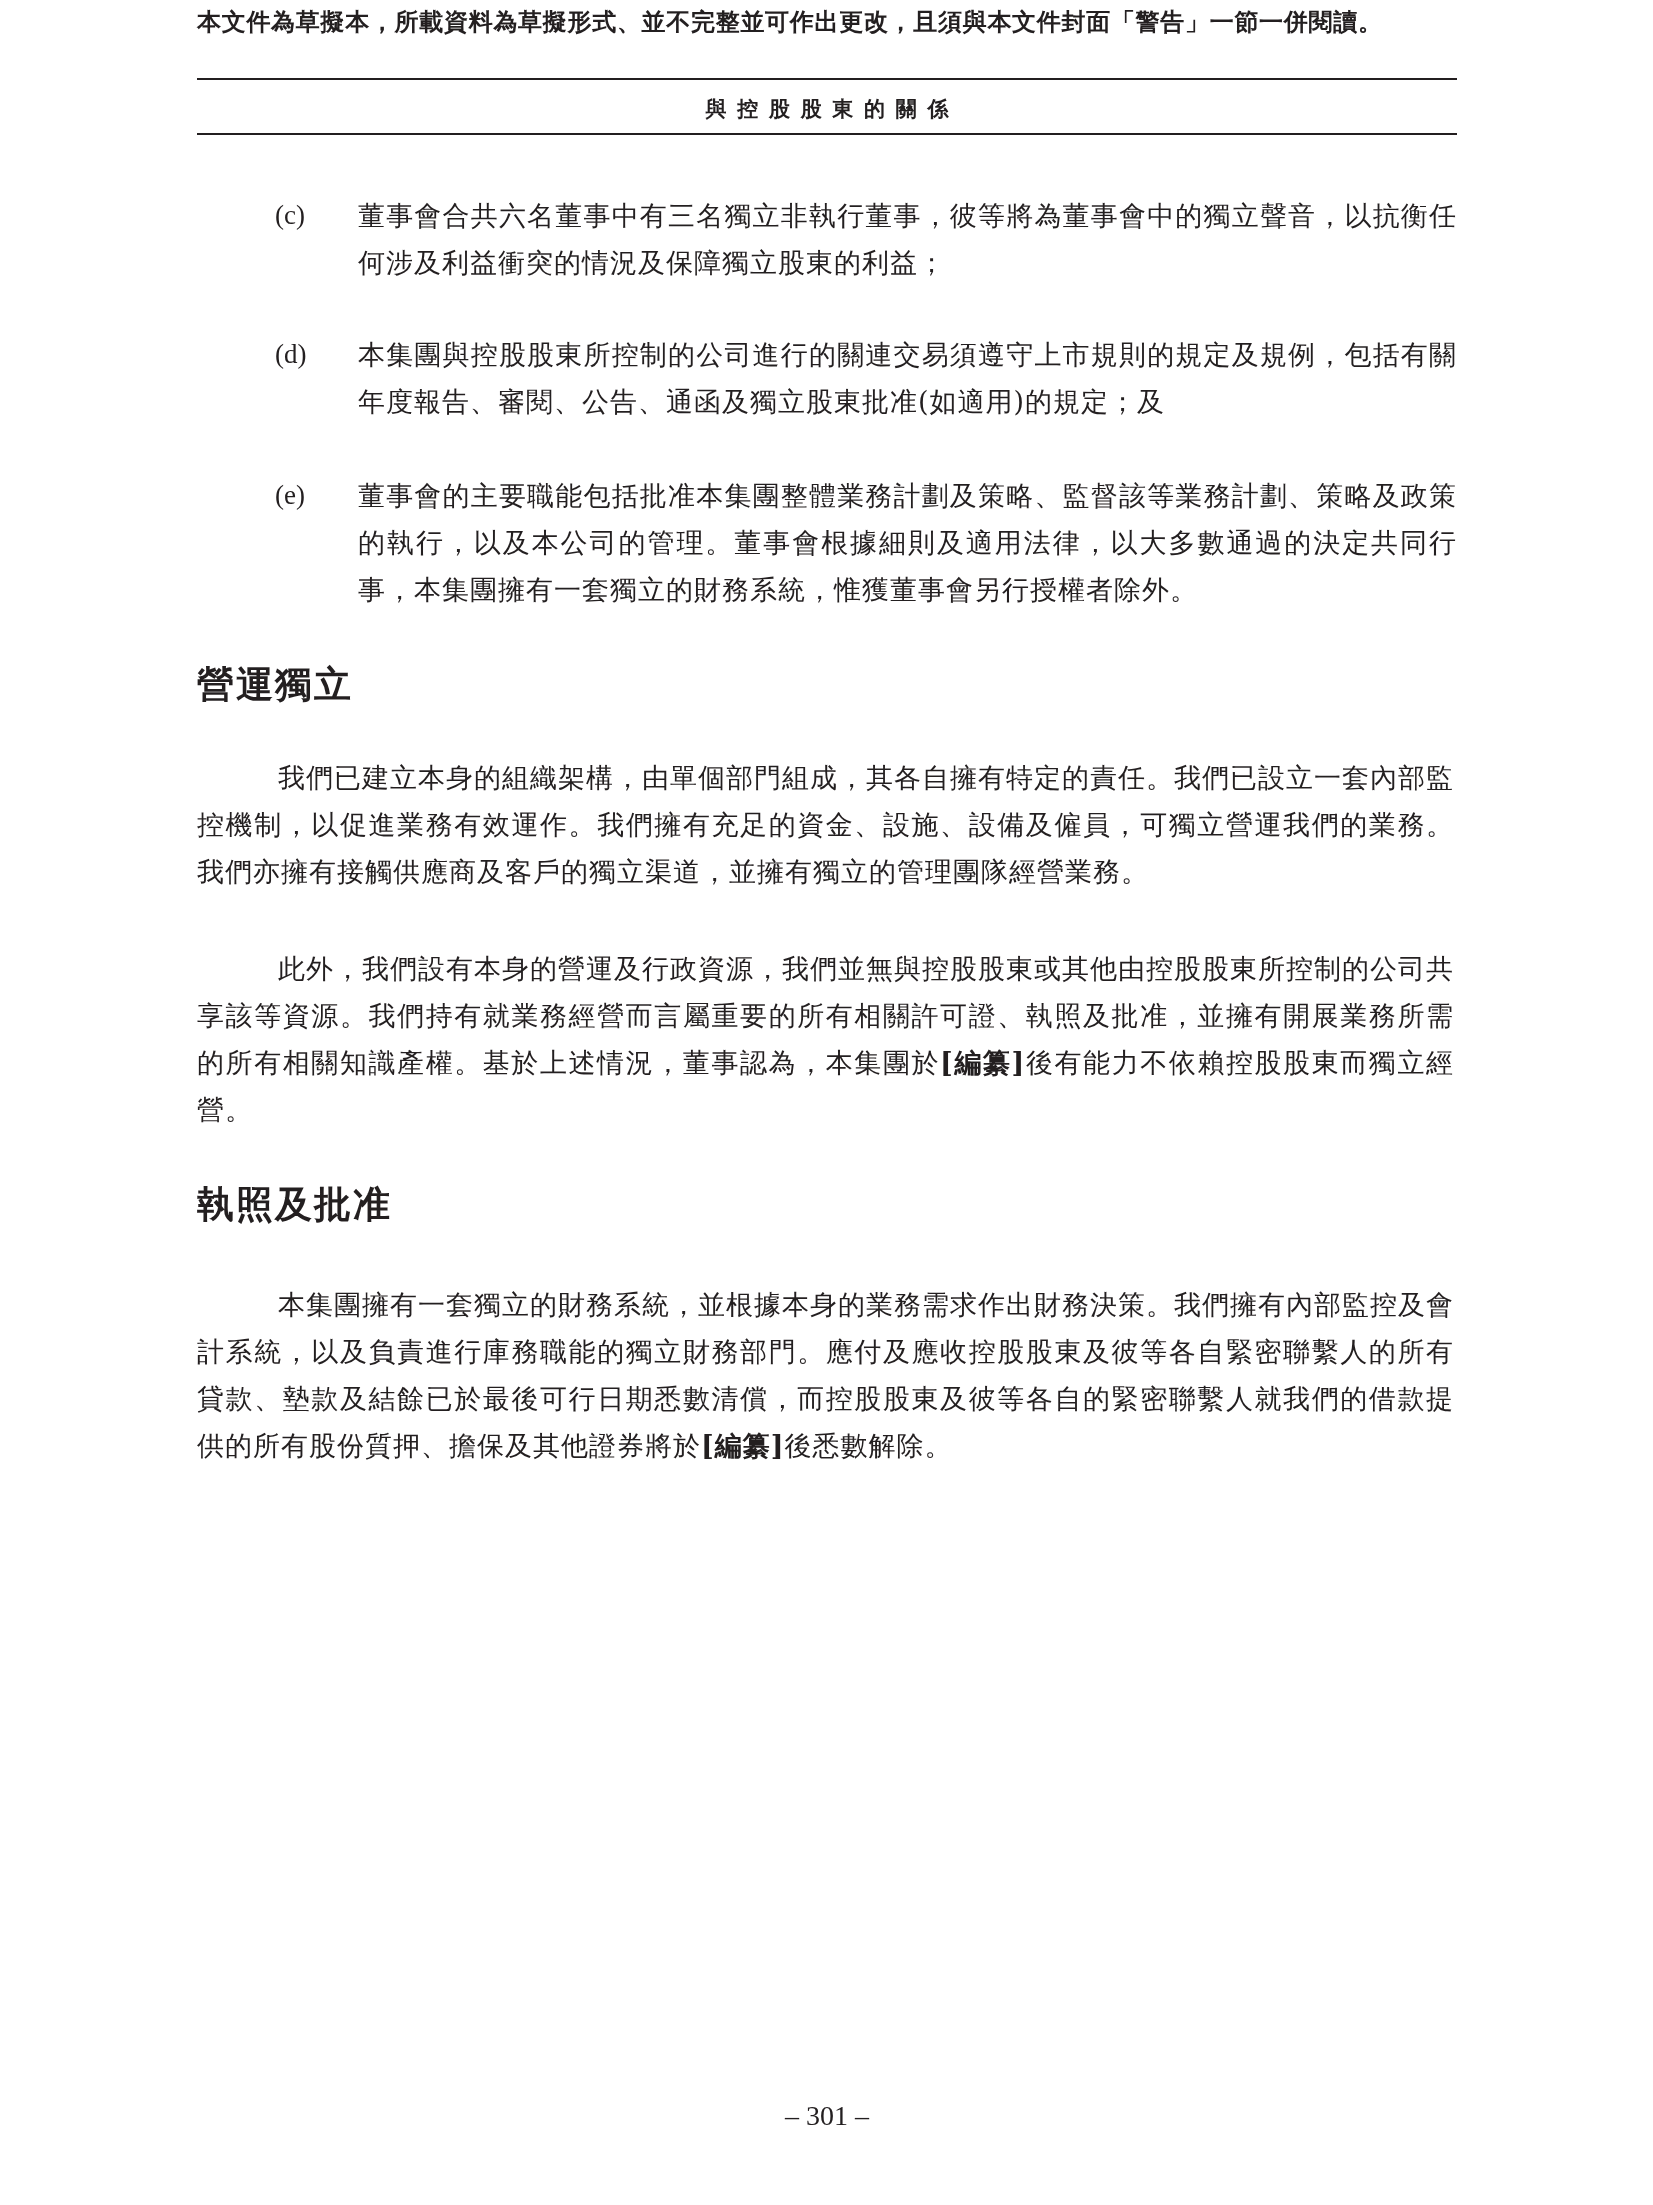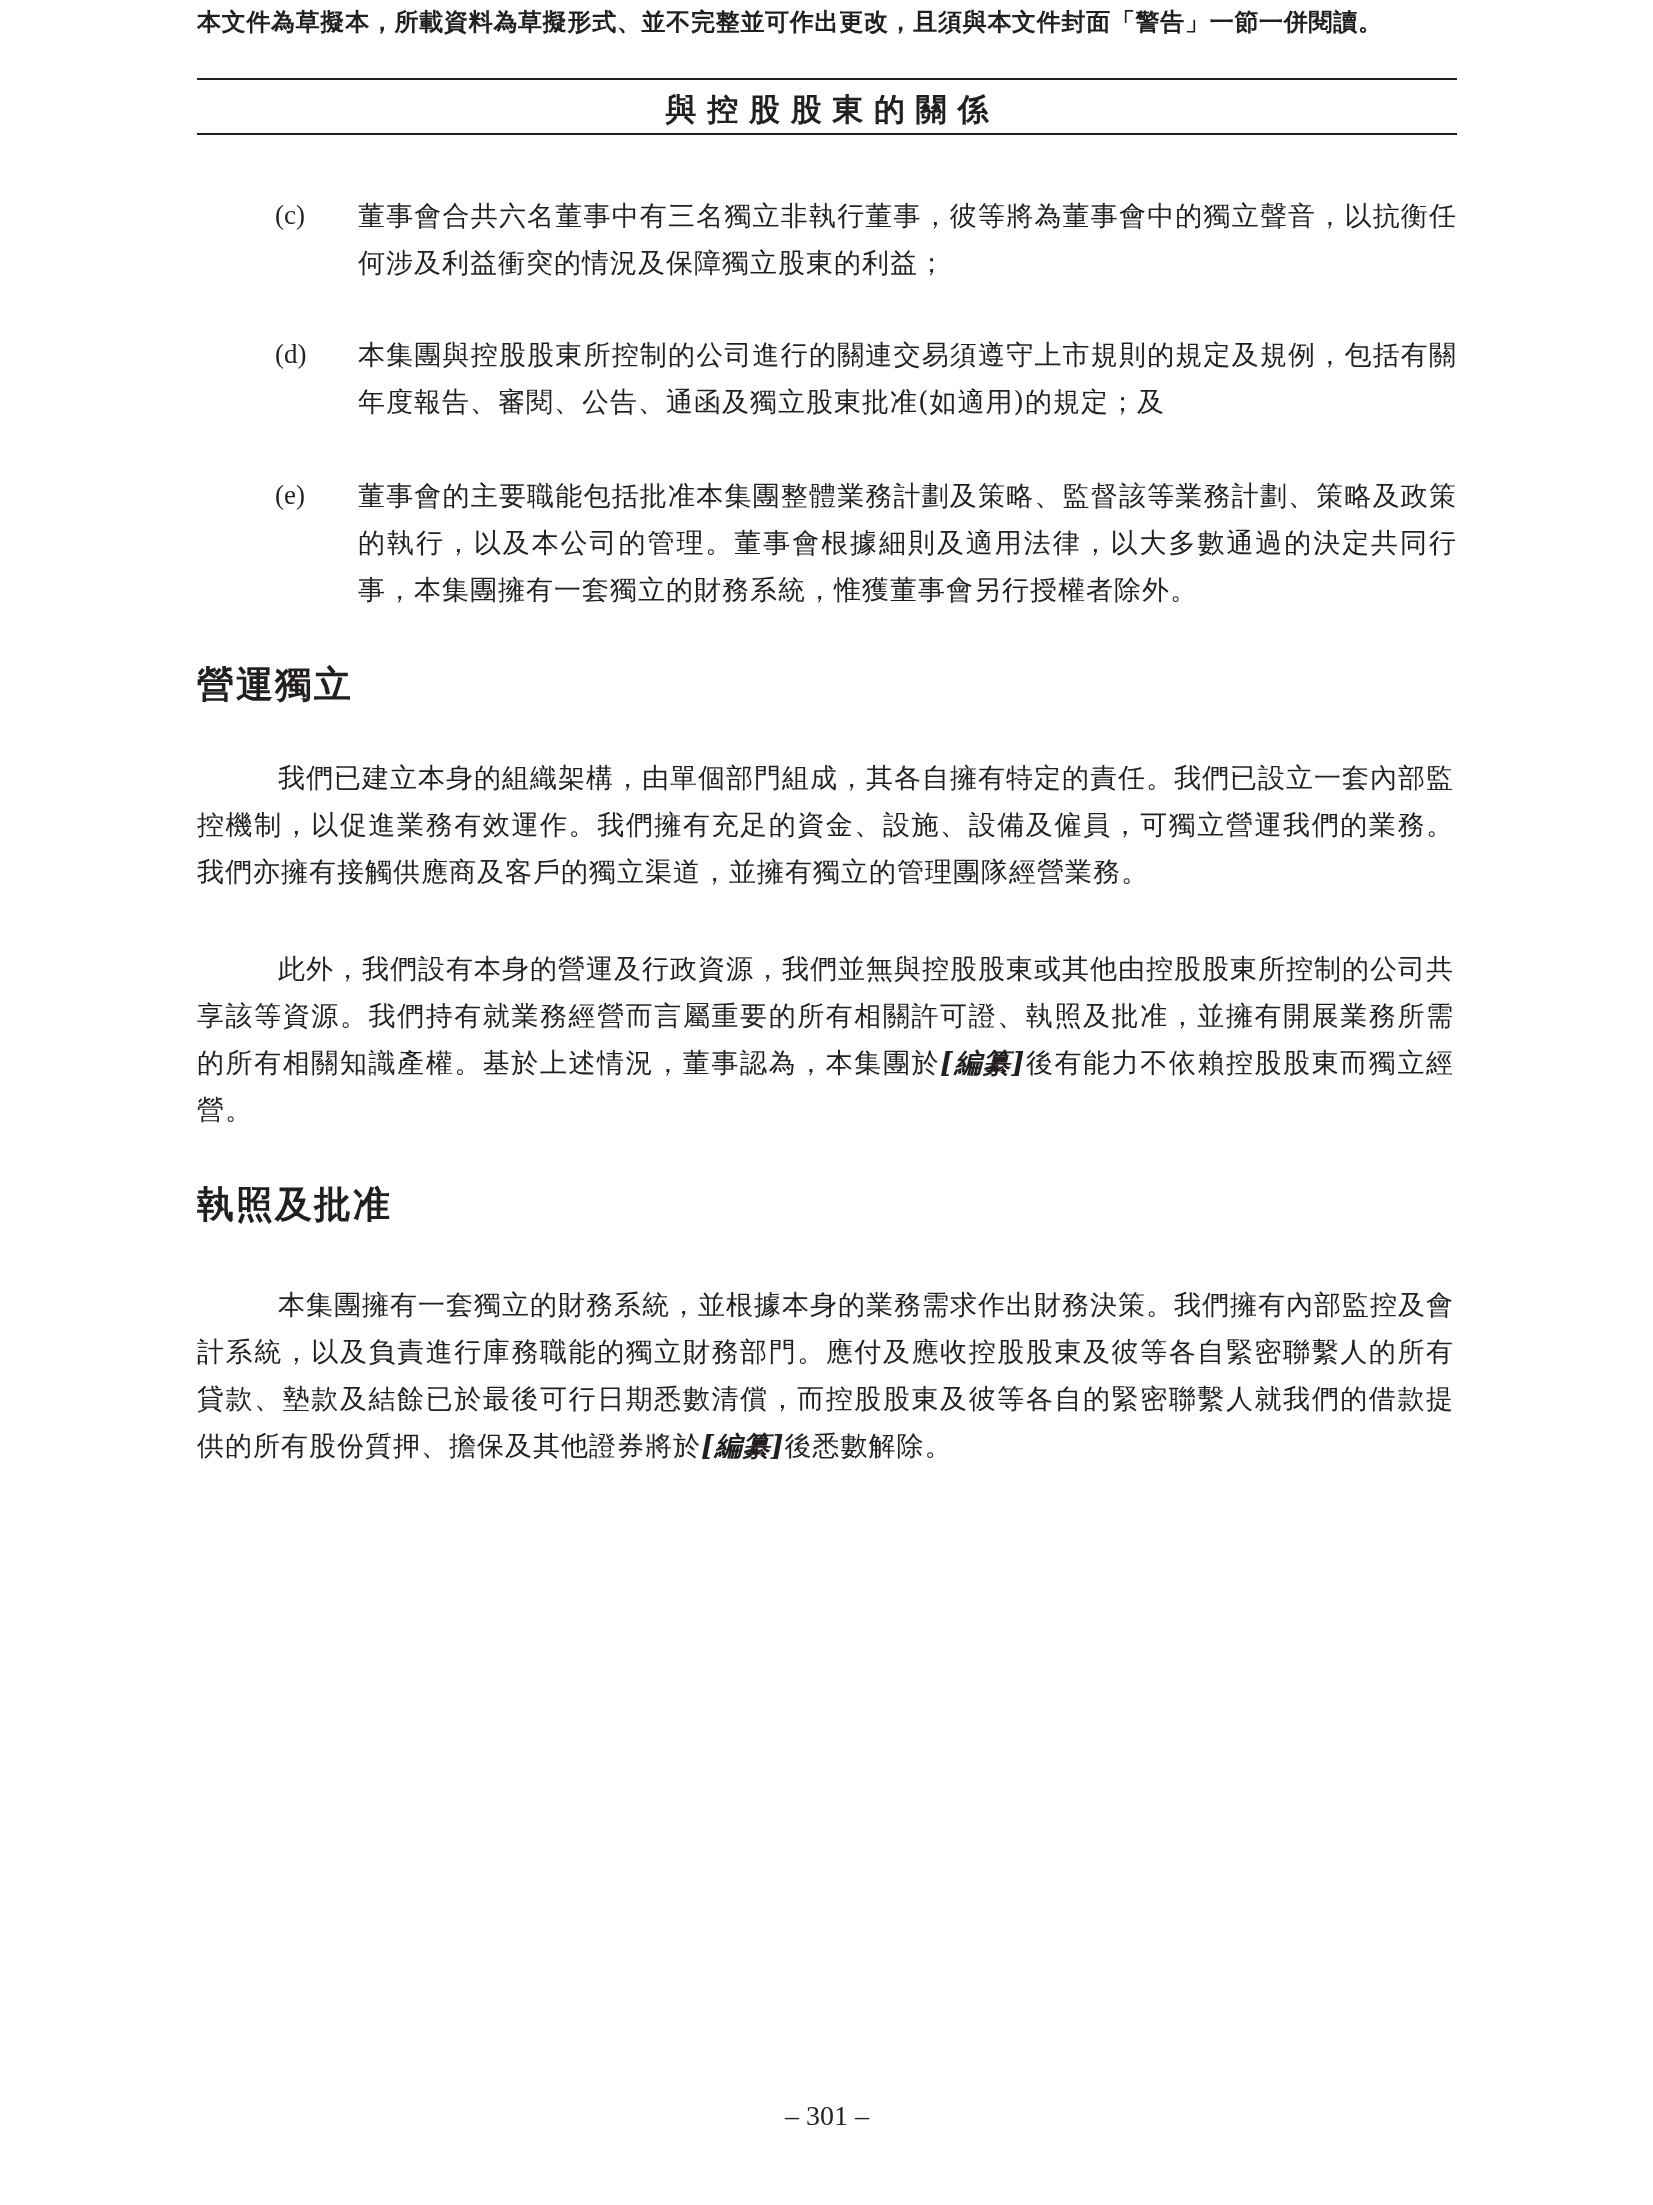--- a/index.html
+++ b/index.html
@@ -35,21 +35,21 @@
     background: #231f20;
   }
   .rule.top { top: 78px; }
   .rule.bottom { top: 133px; }
   .section-title {
     position: absolute;
     left: 197px;
     width: 1260px;
     top: 89px;
     text-align: center;
-    font-size: 31px;
+    font-size: 21px;
     line-height: 40px;
     font-weight: bold;
     letter-spacing: 10.7px;
     text-indent: 10.7px;
   }
   .list-item {
     position: absolute;
     left: 275px;
     width: 1181px;
   }
@@ -82,21 +82,21 @@
   .para {
     position: absolute;
     left: 197px;
     width: 1257px;
     font-size: 27px;
     line-height: 47px;
     text-indent: 81px;
     text-align: justify;
     letter-spacing: 1px;
   }
-  .para b { font-weight: bold; font-style: italic; }
+  .para b { font-weight: bold; }
   .page-number {
     position: absolute;
     left: 0;
     width: 1654px;
     top: 2099px;
     text-align: center;
     font-family: "Liberation Serif", "DejaVu Serif", serif;
     font-size: 28px;
     line-height: 33px;
   }

